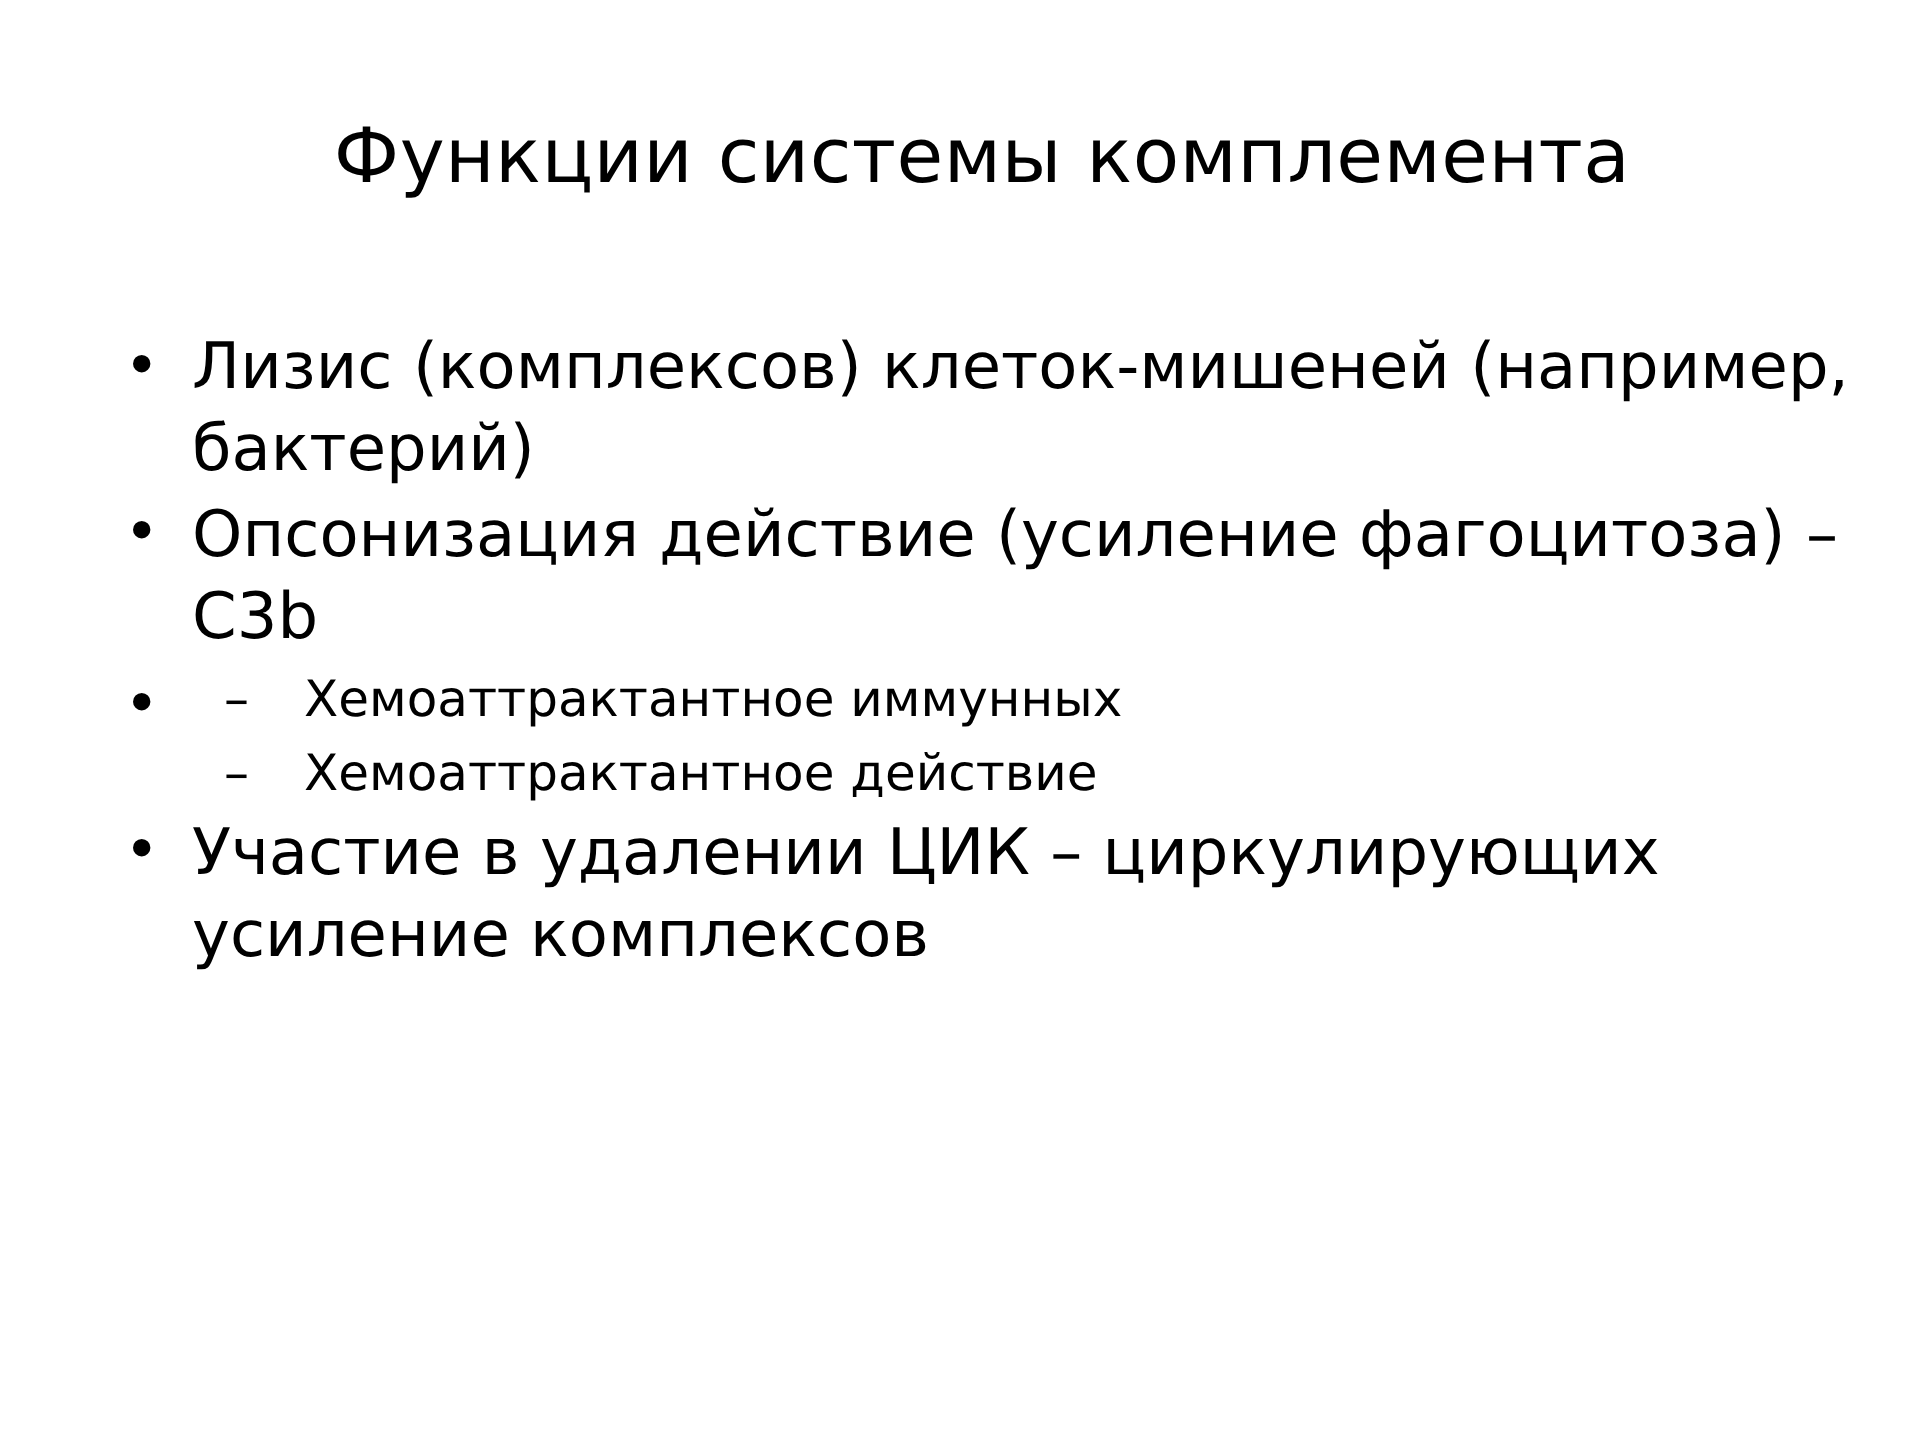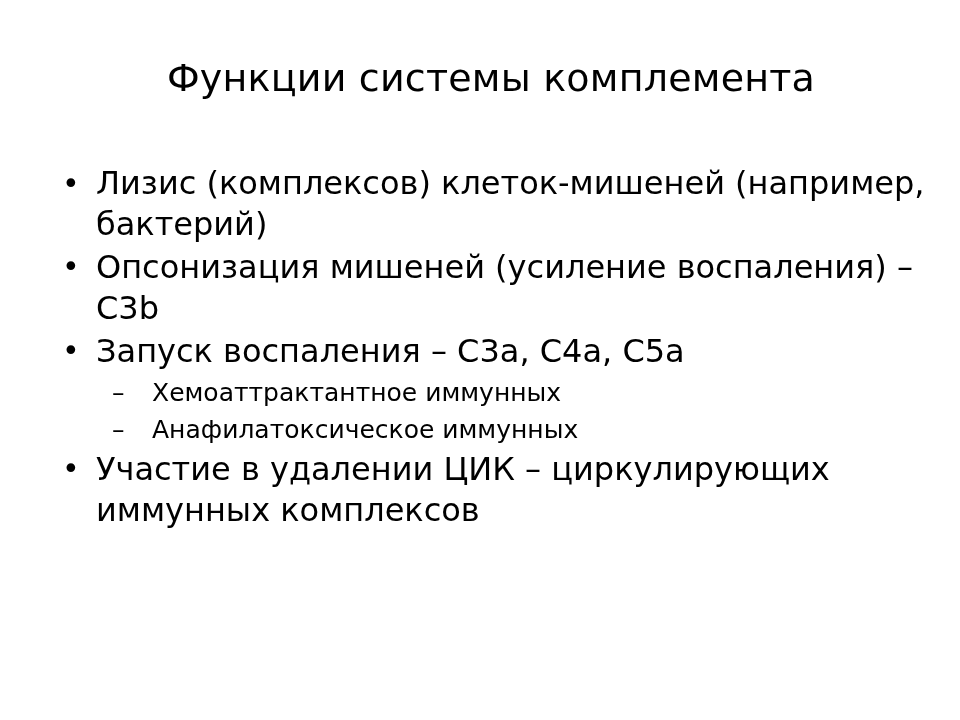--- a/index.html
+++ b/index.html
@@ -90,39 +90,38 @@
   <div class="content">
     <ul class="level1">
 
       <li class="bullet1">
         <span class="bullet-dot">•</span>
         <span class="txt">Лизис (комплексов) клеток-мишеней (например, бактерий)</span>
       </li>
 
       <li class="bullet1">
         <span class="bullet-dot">•</span>
-        <span class="txt">Опсонизация мишеней (усиление воспаления) – C3b</span>
+        <span class="txt">Опсонизация действие (усиление фагоцитоза) – C3b</span>
       </li>
 
       <li class="bullet1">
         <span class="bullet-dot">•</span>
-        <span class="txt">Запуск воспаления – C3a, C4a, C5a</span>
         <ul class="level2">
           <li class="bullet2">
             <span class="dash">–</span>
             <span class="txt">Хемоаттрактантное иммунных</span>
           </li>
           <li class="bullet2">
             <span class="dash">–</span>
-            <span class="txt">Анафилатоксическое иммунных</span>
+            <span class="txt">Хемоаттрактантное действие</span>
           </li>
         </ul>
       </li>
 
       <li class="bullet1">
         <span class="bullet-dot">•</span>
-        <span class="txt">Участие в удалении ЦИК – циркулирующих иммунных комплексов</span>
+        <span class="txt">Участие в удалении ЦИК – циркулирующих усиление комплексов</span>
       </li>
 
     </ul>
   </div>
 
 </div>
 
 </body></html>

